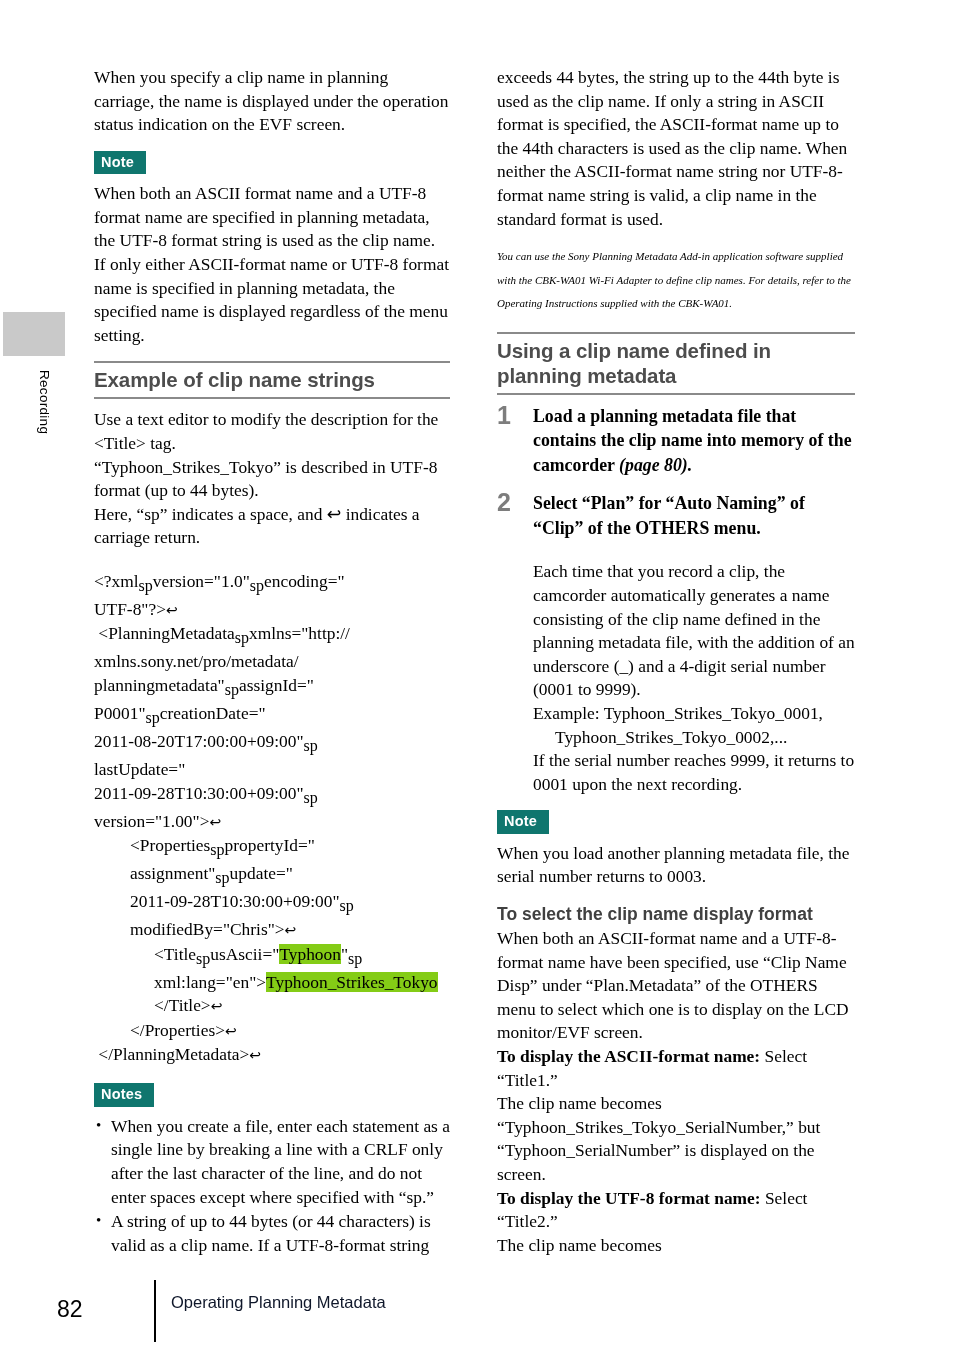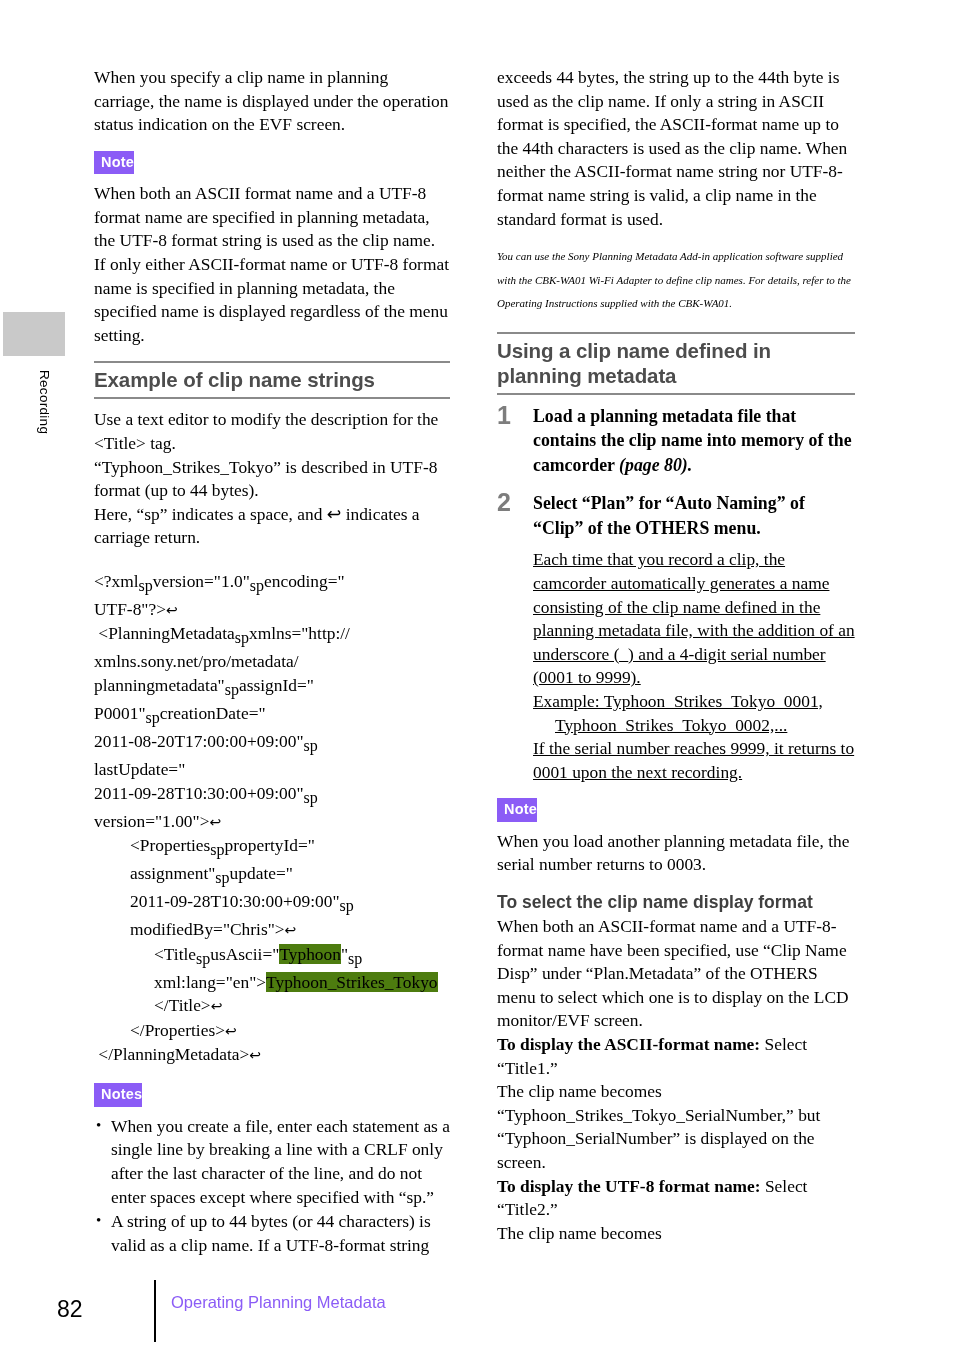--- a/index.html
+++ b/index.html
@@ -73,27 +73,27 @@
     border-top: 2.4px solid #8a8a8a;
     border-bottom: 2.4px solid #8a8a8a;
     padding: 4px 0 5px 0;
     margin: 8px 0 9px 0;
     letter-spacing: -0.1px;
   }
 
   
   .badge {
     display: inline-block;
-    background: #8b5cf6;
+    background: #0f766e;
     color: #ffffff;
     font-family: "Liberation Sans Narrow", "Liberation Sans", sans-serif;
     font-weight: bold;
     font-size: 14.5px;
     line-height: 14.5px;
-    padding: 4px 0 5px 7px;
+    padding: 4px 12px 5px 7px;
     letter-spacing: 0.2px;
   }
   .badge-wrap { margin: 5px 0 8px 0; }
 
   
   #xml-block {
     font-family: "Liberation Serif", serif;
     font-size: 17.4px;
     line-height: 23.6px;
     margin-top: 20px;
@@ -104,21 +104,21 @@
     vertical-align: -0.28em;
     letter-spacing: 0;
     text-align: right;
   }
   .cr {
     font-family: "DejaVu Sans", sans-serif;
     font-size: 14px;
     vertical-align: 0.02em;
   }
   .hl {
-    background: #4d7c0f;
+    background: #84cc16;
   }
   .ind2 { padding-left: 36px; }
   .ind3 { padding-left: 60px; }
 
   
   ul.notes {
     margin: 0;
     padding: 0;
     list-style: none;
   }
@@ -162,22 +162,21 @@
   }
   .step-title {
     font-weight: bold;
     font-size: 17.8px;
     line-height: 24.5px;
   }
   .step-title .pg { font-style: italic; }
   .step-body {
     font-size: 17.4px;
     line-height: 23.6px;
-    margin-top: 8px;
-    text-decoration: underline;
+    margin-top: 20px;
   }
   .hang {
     padding-left: 22px;
     text-indent: 0;
   }
 
   
   .subhead {
     font-family: "Liberation Sans Narrow", "Liberation Sans", sans-serif;
     font-weight: bold;
@@ -212,21 +211,21 @@
     width: 1.6px;
     height: 62px;
     background: #000;
   }
   #footer-title {
     position: absolute;
     left: 114px;
     top: 5px;
     font-family: "Liberation Sans", sans-serif;
     font-size: 16.5px;
-    color: #8b5cf6;
+    color: #0f172a;
   }
 </style>
 </head>
 <body>
 
 <div id="side-tab"></div>
 <div id="side-label">Recording</div>
 
 <div id="col-left">
 

